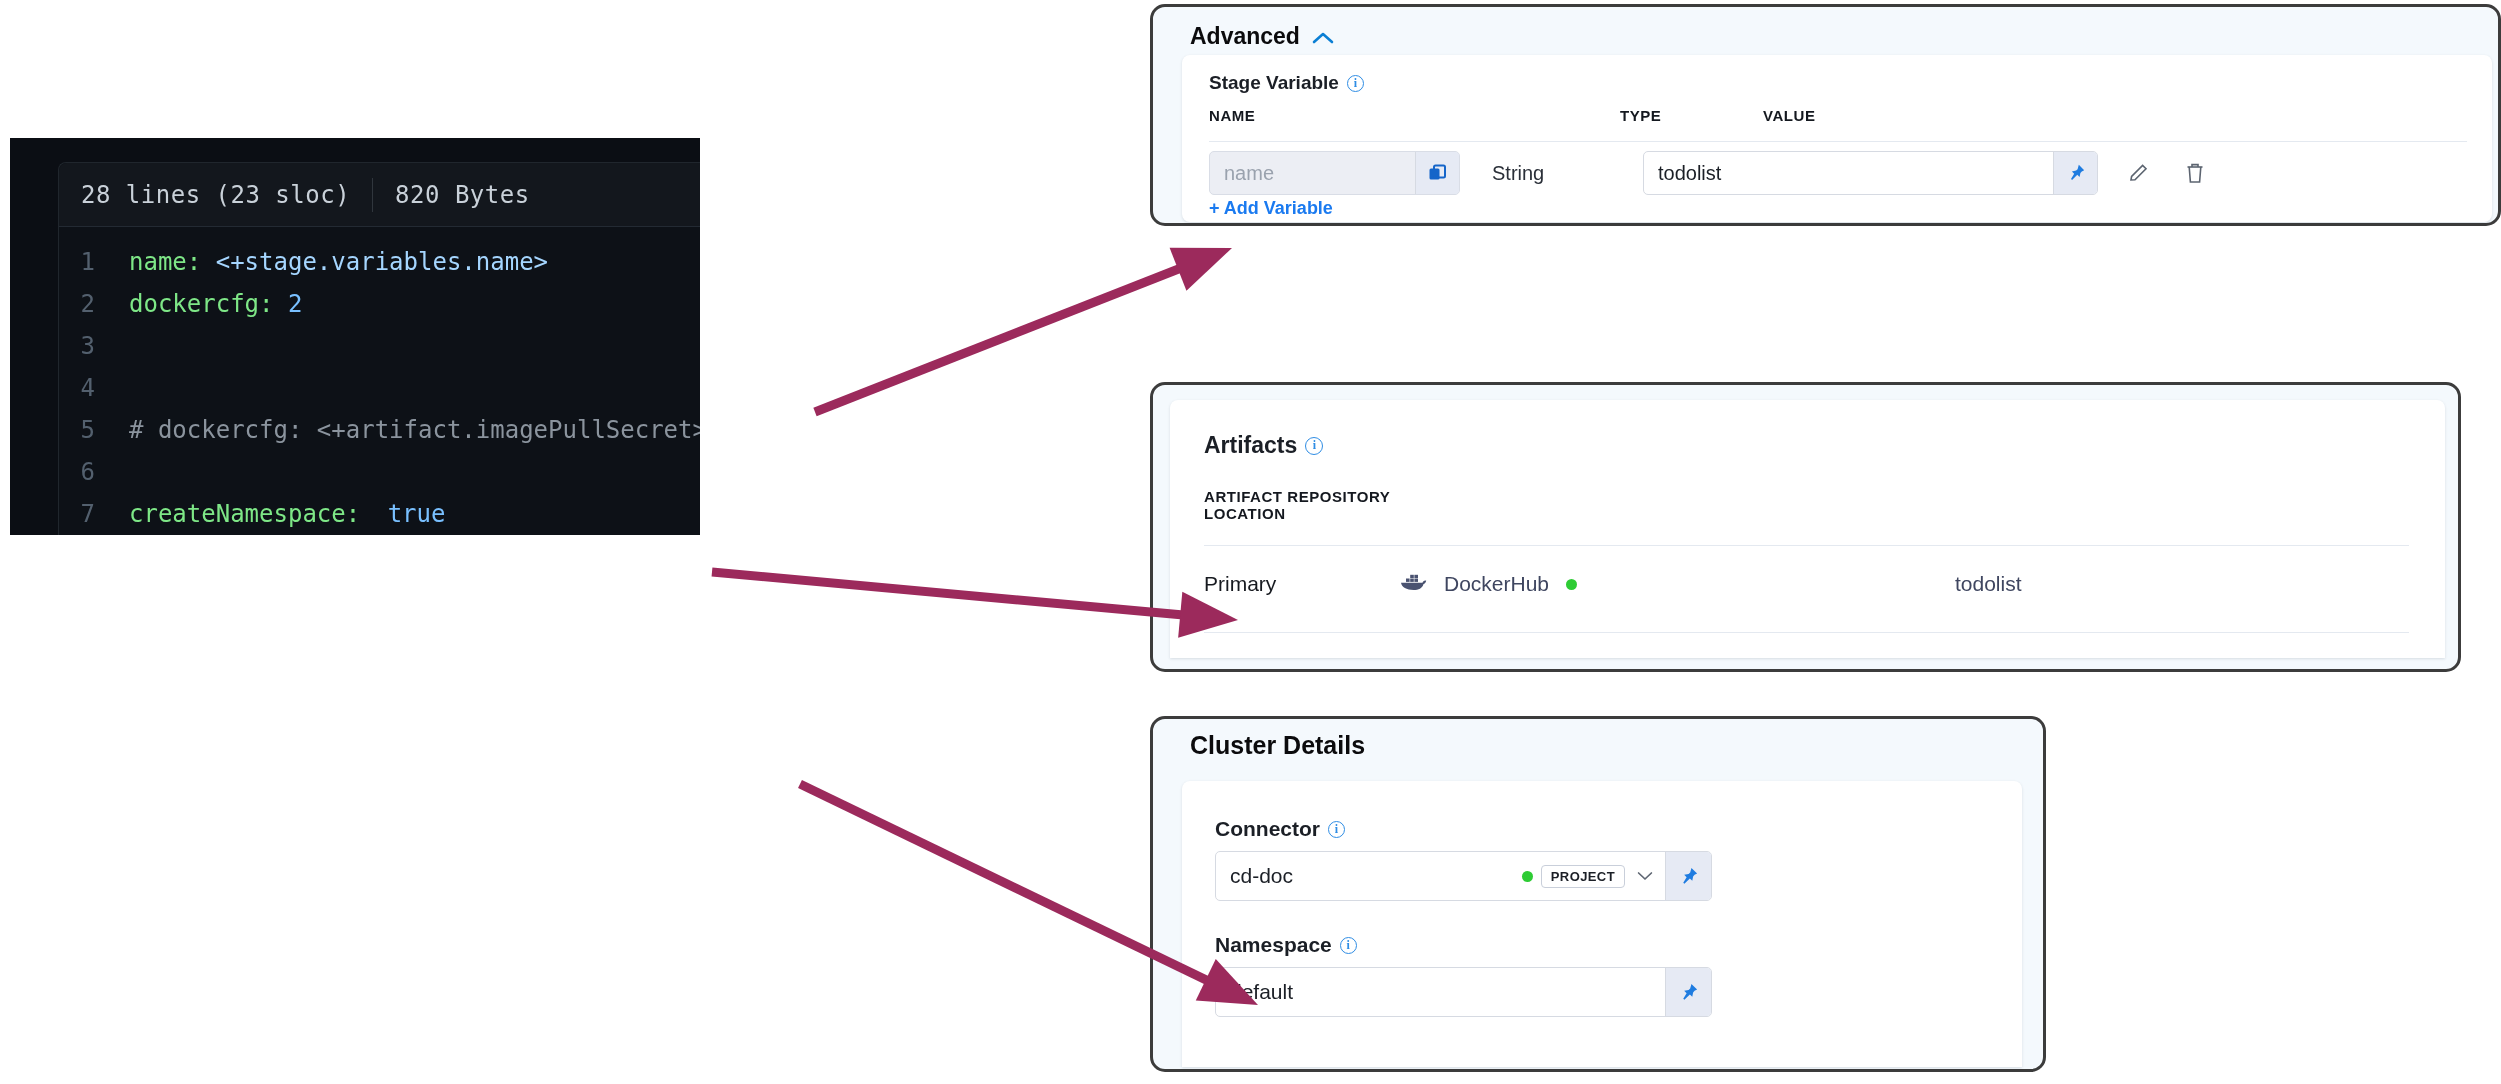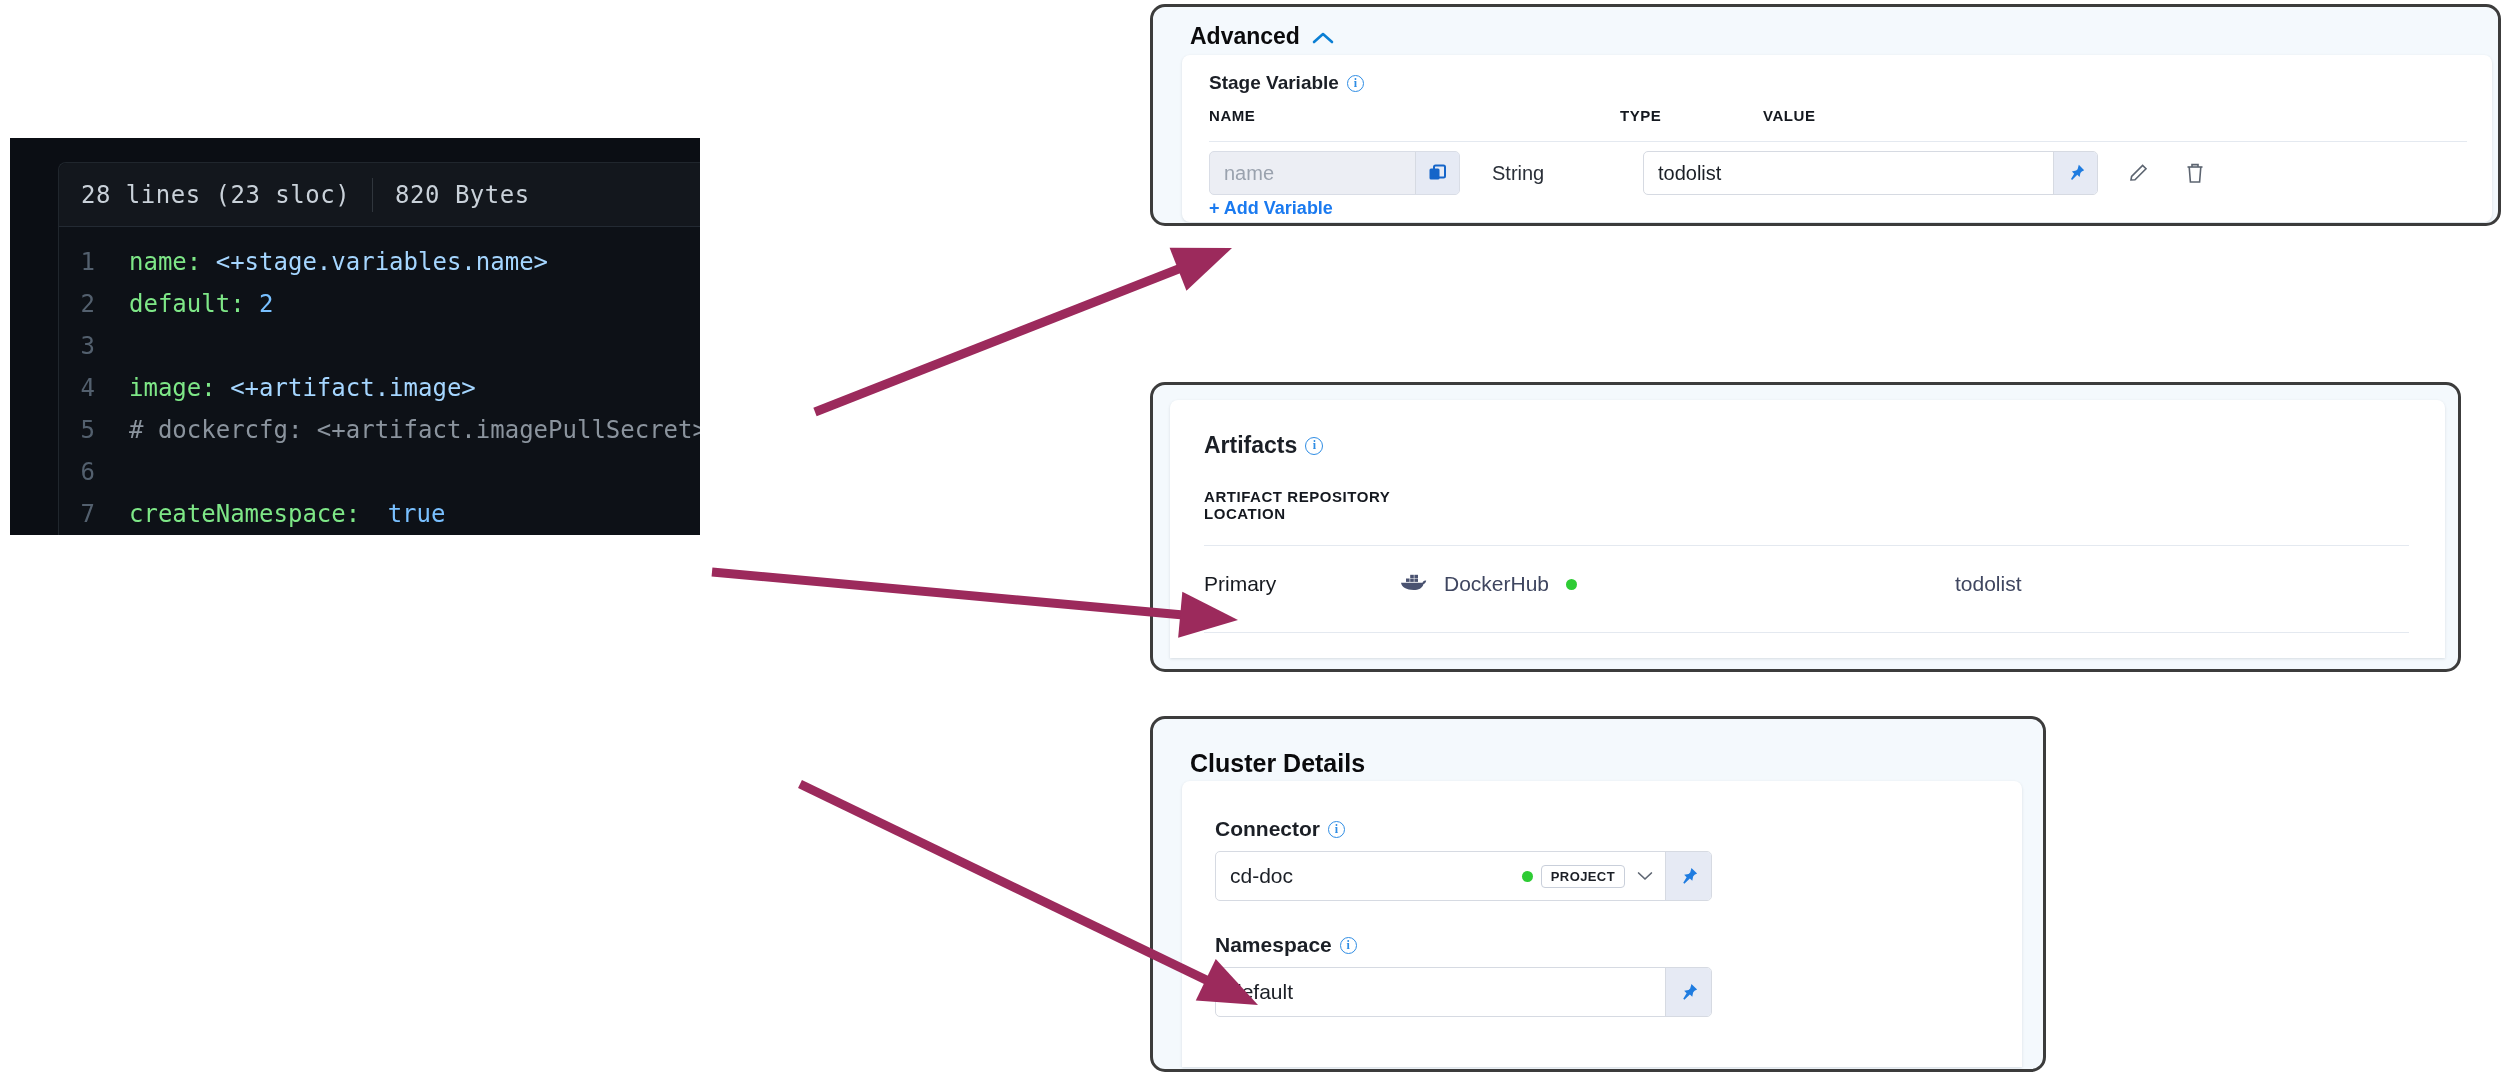--- a/index.html
+++ b/index.html
@@ -116,23 +116,23 @@
 
 <div id="code-block">
   <div id="code-inner">
     <div id="code-meta">
       <span>28 lines (23 sloc)</span>
       <span class="sep"></span>
       <span>820 Bytes</span>
     </div>
     <div id="code-lines">
         <div class="cl"><span class="ln">1</span><span><span class="tok-key">name:</span><span class="tok-pl"> </span><span class="tok-exp">&lt;+stage.variables.name&gt;</span></span></div>
-        <div class="cl"><span class="ln">2</span><span><span class="tok-key">default:</span><span class="tok-pl"> </span><span class="tok-num">2</span></span></div>
+        <div class="cl"><span class="ln">2</span><span><span class="tok-key">dockercfg:</span><span class="tok-pl"> </span><span class="tok-num">2</span></span></div>
         <div class="cl"><span class="ln">3</span><span></span></div>
-        <div class="cl"><span class="ln">4</span><span><span class="tok-key">image:</span><span class="tok-pl"> </span><span class="tok-exp">&lt;+artifact.image&gt;</span></span></div>
+        <div class="cl"><span class="ln">4</span></div>
         <div class="cl"><span class="ln">5</span><span><span class="tok-com"># dockercfg: &lt;+artifact.imagePullSecret&gt;</span></span></div>
         <div class="cl"><span class="ln">6</span><span></span></div>
         <div class="cl"><span class="ln">7</span><span><span class="tok-key">createNamespace:</span><span class="tok-pl"> </span><span class="tok-bool">true</span></span></div>
       </div>
   </div>
 </div>
 
 <div class="panel" id="panel-advanced" style="left:1150px; top:4px; width:1351px; height:222px;">
 
   <div class="panel-title" style="position:absolute;left:37px;top:16px;">
@@ -244,21 +244,21 @@
 
       <div style="flex:1;font-size:21px;color:#3f4660;">todolist</div>
     </div>
 
     <div class="row-div" style="position:absolute;left:34px;top:232px;width:1205px;"></div>
   </div>
 </div>
 
 <div class="panel" id="panel-cluster" style="left:1150px; top:716px; width:896px; height:356px;">
 
-  <div class="panel-title" style="position:absolute;left:37px;top:30px;font-size:25px;">Cluster Details</div>
+  <div class="panel-title" style="position:absolute;left:37px;top:12px;font-size:25px;">Cluster Details</div>
 
   <div class="card" style="position:absolute;left:29px;top:62px;width:840px;height:286px;border-bottom-left-radius:0;border-bottom-right-radius:0;">
 
     <div style="position:absolute;left:33px;top:36px;">
       <span class="section-label" style="font-size:21px;">
         <span>Connector</span>
         <span class="info-i">i</span>
       </span>
     </div>
 

